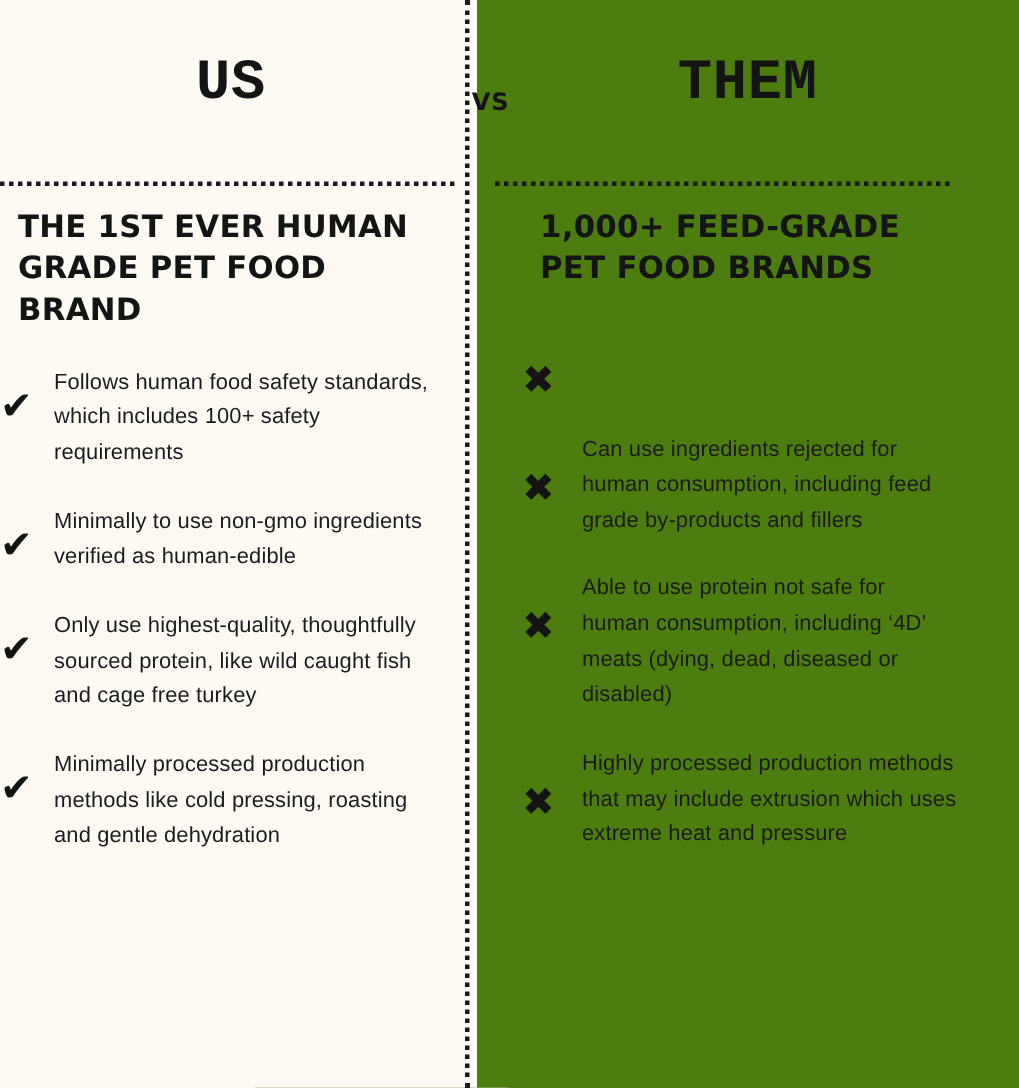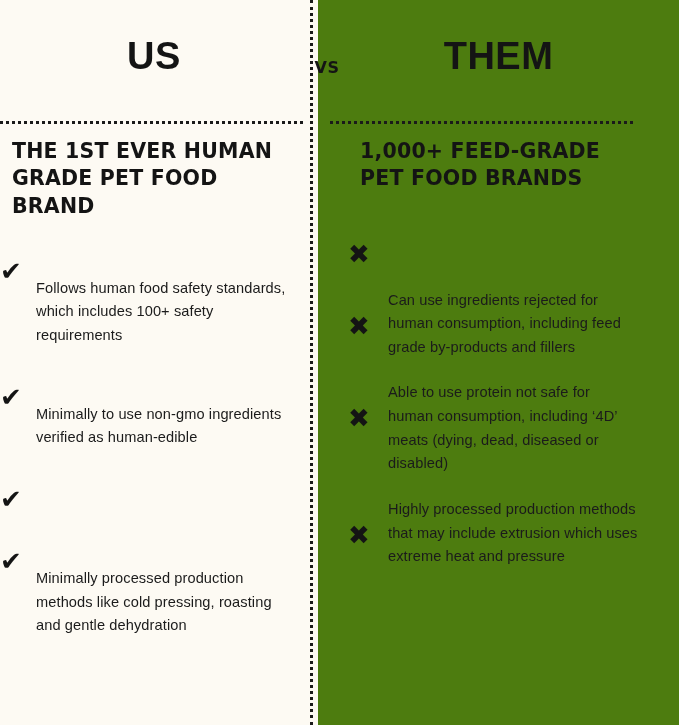--- a/index.html
+++ b/index.html
@@ -52,21 +52,21 @@
 
   
   .head {
     height: 112px;
     display: flex;
     align-items: center;
     justify-content: center;
   }
 
   .head-title {
-    font-family: Liberation Sans, sans-serif;
+    font-family: Liberation Mono, monospace;
     font-weight: 700;
     font-size: 38px;
     letter-spacing: 0.5px;
     color: #141414;
     line-height: 1;
   }
 
   .head-us .head-title { margin-right: 10px; }
 
   .vs-label {
@@ -143,21 +143,21 @@
     width: 40px;
   }
 
   .item-text {
     font-size: 14.6px;
     line-height: 1.62;
     color: #1b1b1b;
     letter-spacing: 0.1px;
   }
 
-  .col-us .item-text   { max-width: 250px; margin-top: 33px; }
+  .col-us .item-text   { max-width: 250px; }
   .col-them .item-text { max-width: 250px; }
 
   
   .col-us  .list { margin-top: 24px; }
   .col-them .list { margin-top: 24px; }
 </style>
 </head>
 <body>
 
 <div class="comparison">
@@ -172,20 +172,21 @@
         <li class="item">
           <span class="mark">✔</span>
           <span class="item-text">Follows human food safety standards, which includes 100+ safety requirements</span>
         </li>
         <li class="item">
           <span class="mark">✔</span>
           <span class="item-text">Minimally to use non-gmo ingredients verified as human-edible</span>
         </li>
         <li class="item">
           <span class="mark">✔</span>
+          <span class="item-text">Only use highest-quality, thoughtfully sourced protein, like wild caught fish and cage free turkey</span>
         </li>
         <li class="item">
           <span class="mark">✔</span>
           <span class="item-text">Minimally processed production methods like cold pressing, roasting and gentle dehydration</span>
         </li>
       </ul>
     </div>
   </div>
 
   <div class="col col-them">

